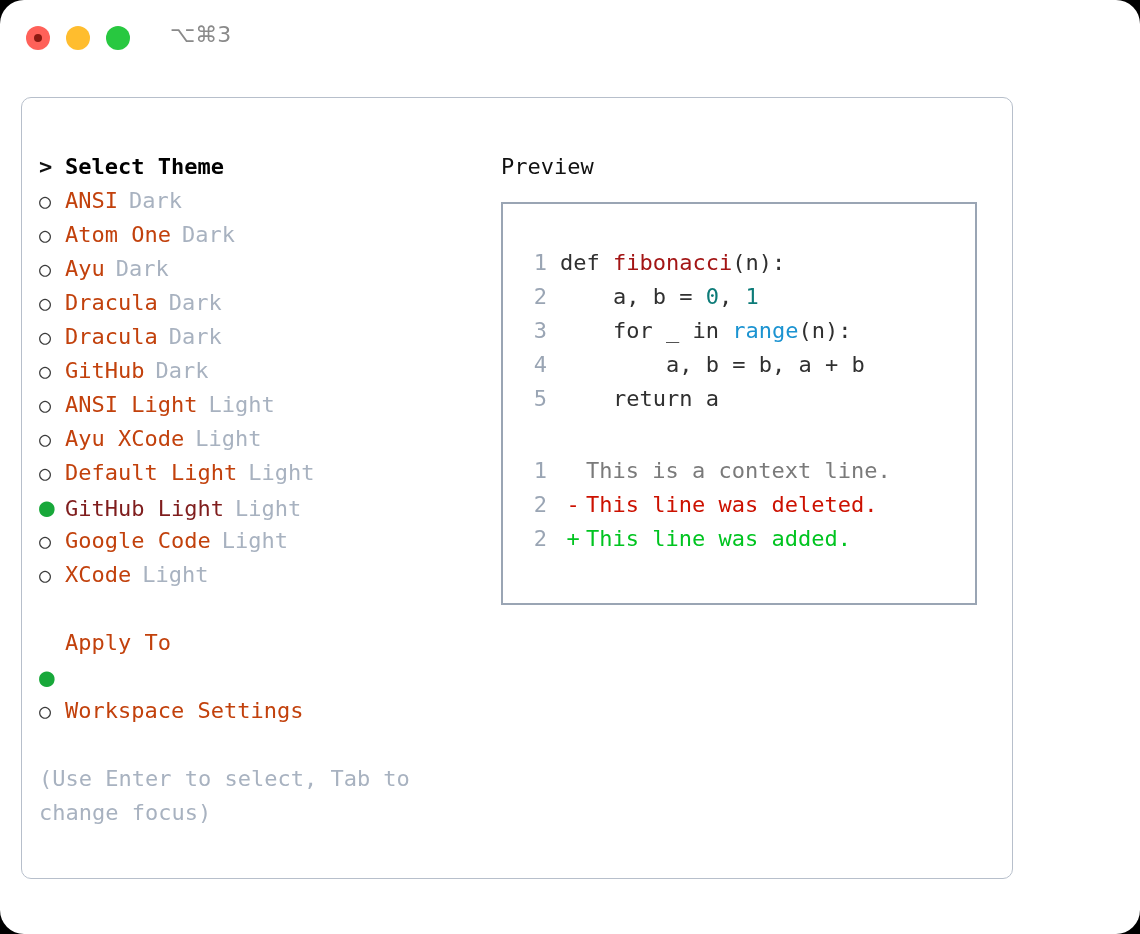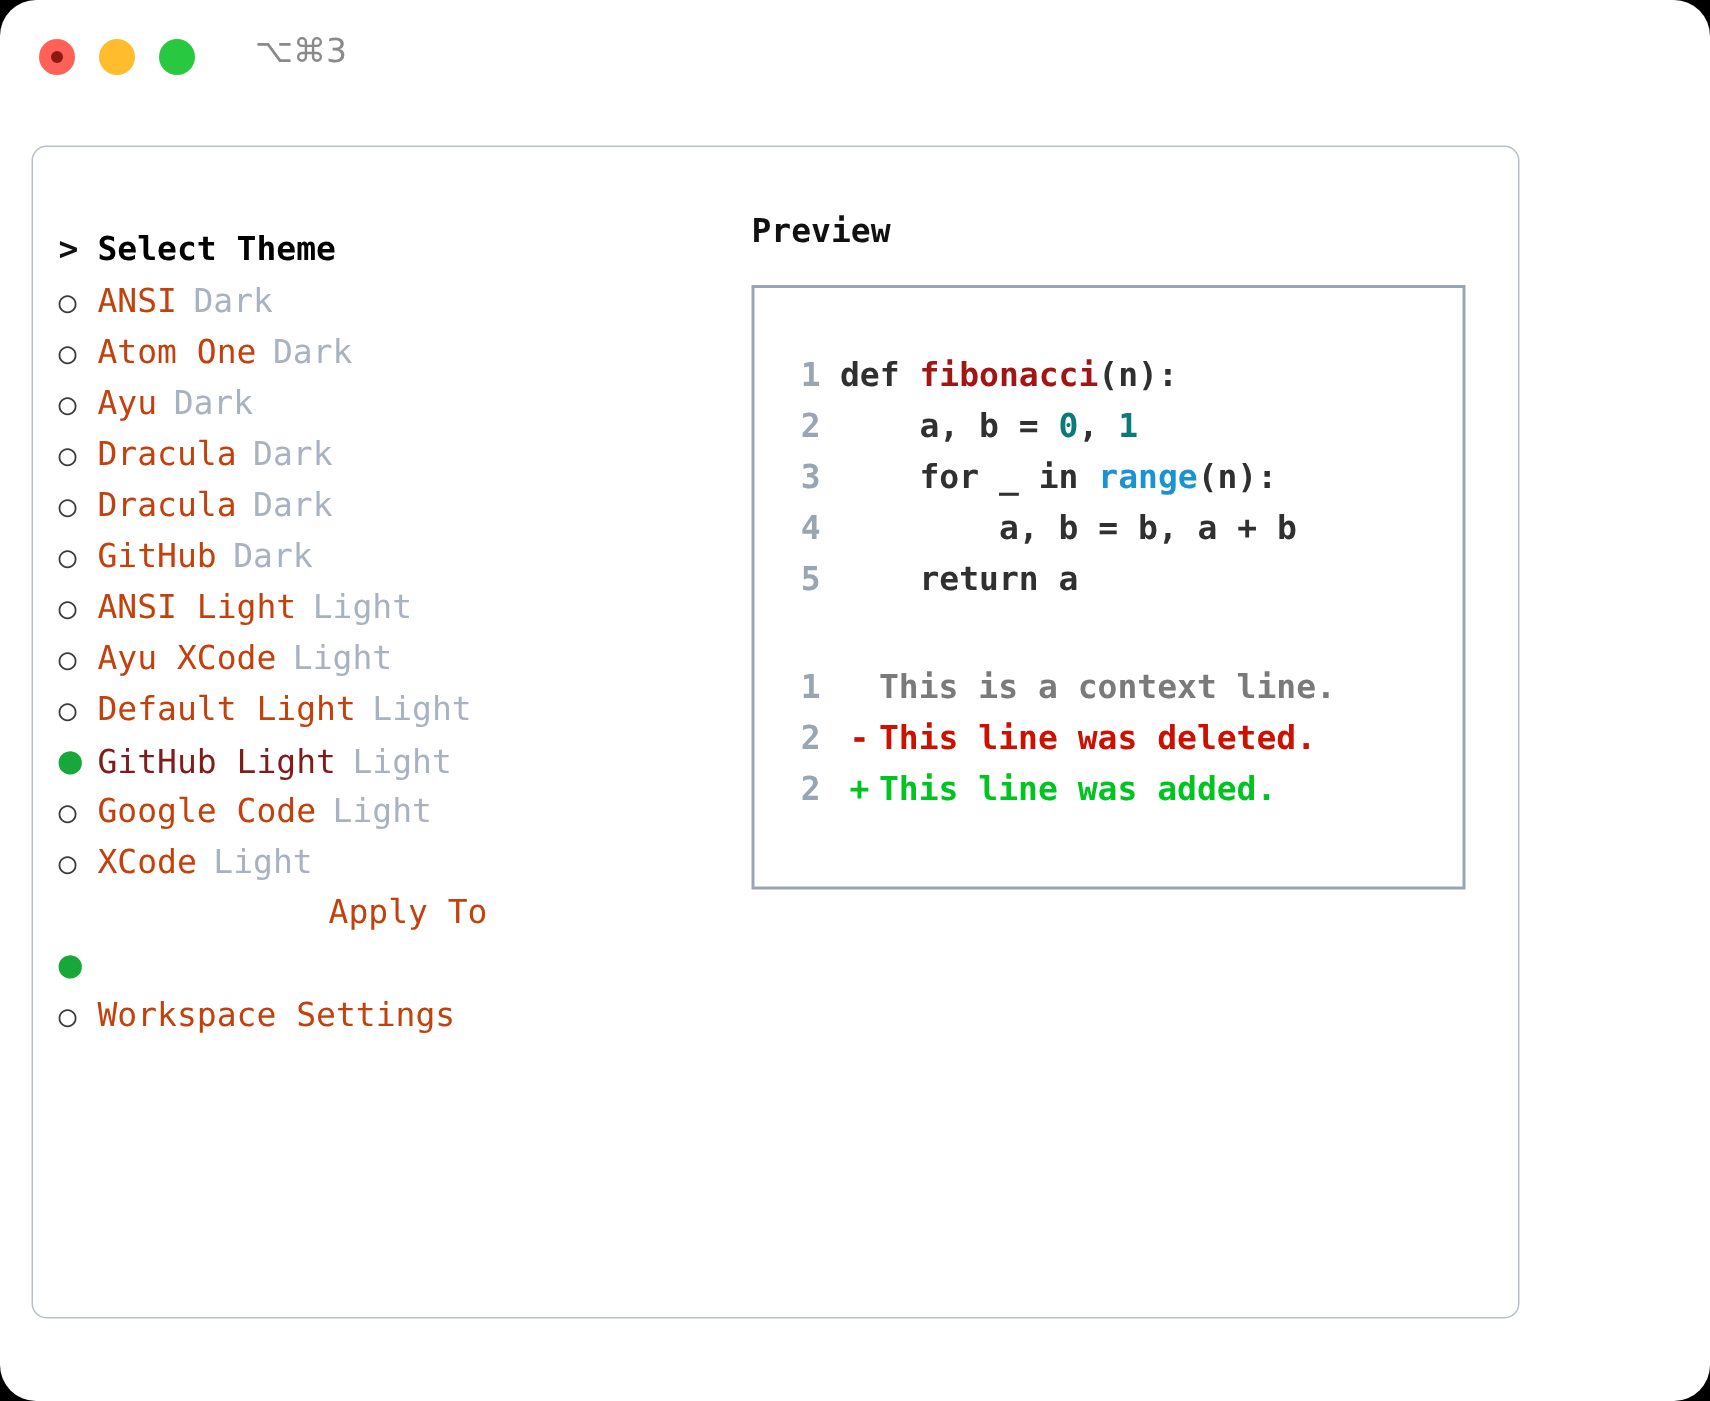--- a/index.html
+++ b/index.html
@@ -106,40 +106,39 @@
   .marker.filled {
     color: #18a83a;
     font-size: 26px;
   }
   .name { color: #c2410c; }
   .name.selected { color: #7f1d1d; }
   .name.bold { font-weight: bold; color: #000000; }
   .suffix { color: #a8b2c0; margin-left: 11px; }
 
   #apply-heading {
-    justify-content: center;
+    margin-top: 34px;
   }
 
   #hint {
     position: absolute;
     left: 17px;
     top: 664px;
     width: 420px;
     font-size: 22px;
     line-height: 34px;
     color: #a8b2c0;
   }
 
   
   #right-col {
     position: absolute;
     left: 479px;
-    top: 40px;
+    top: 52px;
     width: 490px;
-    font-weight: bold;
   }
   #preview-title {
     font-size: 22px;
     color: #111111;
     line-height: 34px;
   }
   #preview-panel {
     position: absolute;
     left: 0px;
     top: 52px;
@@ -285,20 +284,21 @@
             <span class="marker filled">●</span>
           </div>
           <div class="list-line">
             <span class="marker hollow">○</span>
             <span class="name">Workspace Settings</span>
           </div>
         </div>
 
     </div>
 
+    <div id="hint">(Use Enter to select, Tab to change focus)</div>
 
     <div id="right-col">
       <div id="preview-title">Preview</div>
 
       <div id="preview-panel">
         <div id="code-block"><div class="code-line"><span class="lineno">1</span><span class="code-text"><span class="tok-plain">def </span><span class="tok-func">fibonacci</span><span class="tok-plain">(n):</span></span></div><div class="code-line"><span class="lineno">2</span><span class="code-text"><span class="tok-plain">    a, b = </span><span class="tok-num">0</span><span class="tok-plain">, </span><span class="tok-num">1</span></span></div><div class="code-line"><span class="lineno">3</span><span class="code-text"><span class="tok-plain">    for _ in </span><span class="tok-call">range</span><span class="tok-plain">(n):</span></span></div><div class="code-line"><span class="lineno">4</span><span class="code-text"><span class="tok-plain">        a, b = b, a + b</span></span></div><div class="code-line"><span class="lineno">5</span><span class="code-text"><span class="tok-plain">    return a</span></span></div></div>
         <div id="diff-block"><div class="diff-line"><span class="lineno">1</span><span class="diff-sign diff-ctx"></span><span class="diff-ctx">This is a context line.</span></div><div class="diff-line"><span class="lineno">2</span><span class="diff-sign diff-del">-</span><span class="diff-del">This line was deleted.</span></div><div class="diff-line"><span class="lineno">2</span><span class="diff-sign diff-add">+</span><span class="diff-add">This line was added.</span></div></div>
       </div>
     </div>
 

